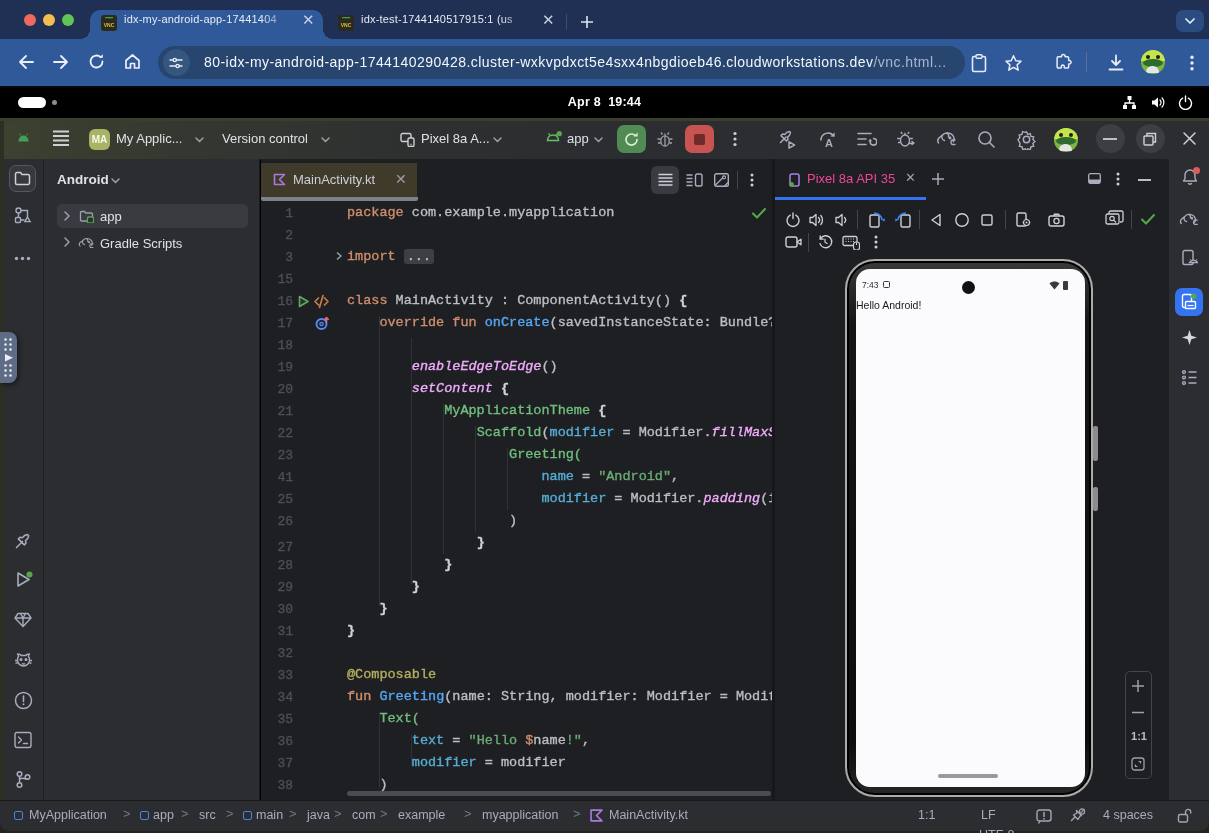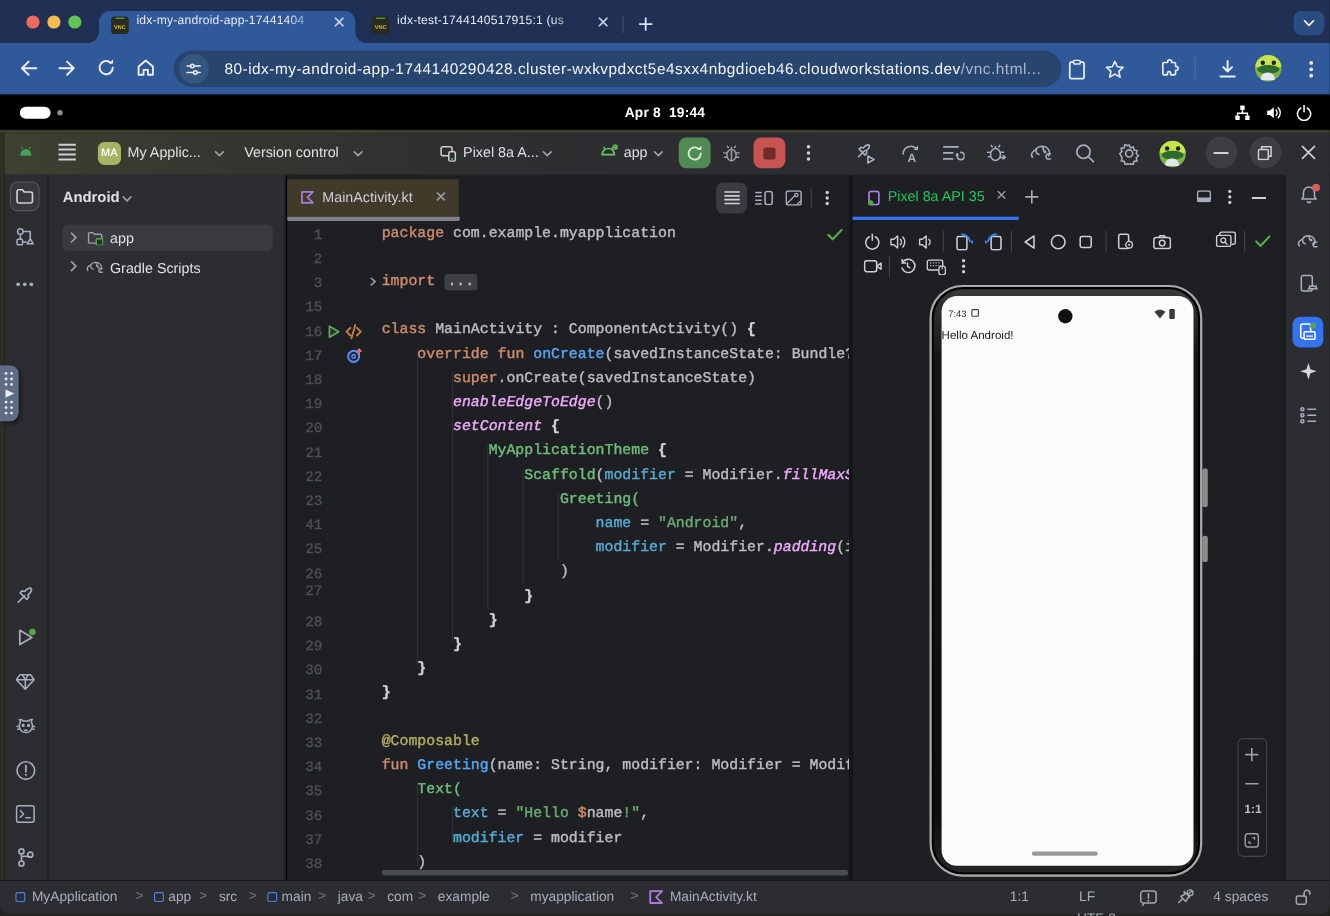--- a/index.html
+++ b/index.html
@@ -472,38 +472,37 @@
       <div class="cl" style="top:25px;"></div>
       <div class="gutter" style="top:48px;">3</div>
       <div class="cl" style="top:47px;"><span class="kw">import</span> <span style="background:#3D3F43;border-radius:3px;padding:0 3px;color:#BCBEC4;">...</span></div>
       <div class="gutter" style="top:70px;">15</div>
       <div class="cl" style="top:69px;"></div>
       <div class="gutter" style="top:92px;">16</div>
       <div class="cl" style="top:91px;"><span class="kw">class</span> MainActivity : ComponentActivity() <span class="bb">{</span></div>
       <div class="gutter" style="top:114px;">17</div>
       <div class="cl" style="top:113px;">    <span class="kw">override</span> <span class="kw">fun</span> <span class="fn">onCreate</span>(savedInstanceState: Bundle?</div>
       <div class="gutter" style="top:136px;">18</div>
-      <div class="cl" style="top:135px;">        <span class="kw">super</span>.onCreate(savedInstanceState)</div>
       <div class="gutter" style="top:158px;">19</div>
       <div class="cl" style="top:157px;">        <span class="fni">enableEdgeToEdge</span>()</div>
       <div class="gutter" style="top:180px;">20</div>
       <div class="cl" style="top:179px;">        <span class="fni">setContent</span> <span class="bb">{</span></div>
       <div class="gutter" style="top:202px;">21</div>
       <div class="cl" style="top:201px;">            <span class="cmp">MyApplicationTheme</span> <span class="bb">{</span></div>
       <div class="gutter" style="top:224px;">22</div>
       <div class="cl" style="top:223px;">                <span class="cmp">Scaffold</span>(<span class="na">modifier</span> = Modifier.<span class="fni">fillMaxSize</span></div>
       <div class="gutter" style="top:246px;">23</div>
       <div class="cl" style="top:245px;">                    <span class="cmp">Greeting</span><span class="cmp">(</span></div>
       <div class="gutter" style="top:268px;">41</div>
       <div class="cl" style="top:267px;">                        <span class="na">name</span> = <span class="st">"Android"</span>,</div>
       <div class="gutter" style="top:290px;">25</div>
       <div class="cl" style="top:289px;">                        <span class="na">modifier</span> = Modifier.<span class="fni">padding</span>(i</div>
       <div class="gutter" style="top:312px;">26</div>
       <div class="cl" style="top:311px;">                    )</div>
-      <div class="gutter" style="top:328px;">27</div>
+      <div class="gutter" style="top:338px;">27</div>
       <div class="cl" style="top:333px;">                <span class="bb">}</span></div>
       <div class="gutter" style="top:356px;">28</div>
       <div class="cl" style="top:355px;">            <span class="bb">}</span></div>
       <div class="gutter" style="top:378px;">29</div>
       <div class="cl" style="top:377px;">        <span class="bb">}</span></div>
       <div class="gutter" style="top:400px;">30</div>
       <div class="cl" style="top:399px;">    <span class="bb">}</span></div>
       <div class="gutter" style="top:422px;">31</div>
       <div class="cl" style="top:421px;"><span class="bb">}</span></div>
       <div class="gutter" style="top:444px;">32</div>
@@ -524,21 +523,21 @@
   <div class="abs" id="hscroll"></div>
 </div>
 
 <div class="abs" id="rpdivider"></div>
 <div class="abs" id="rpanel">
   <div class="abs" id="rtabline"></div>
   <svg class="abs" style="left:13px;top:14px;" width="14" height="14" viewBox="0 0 14 14">
       <rect x="2" y="1" width="9" height="12" rx="2" stroke="#A684E8" stroke-width="1.5" fill="none"></rect>
       <circle cx="3.5" cy="11.5" r="2.4" fill="#57A64A"></circle>
     </svg>
-  <div class="abs" style="left:32px;top:12px;font-size:13px;color:#22c55e;white-space:nowrap;">Pixel 8a API 35</div>
+  <div class="abs" style="left:32px;top:12px;font-size:13px;color:#ec4899;white-space:nowrap;">Pixel 8a API 35</div>
   <div class="abs" style="left:130px;top:11px;color:#9DA0A8;font-size:13px;">✕</div>
   <svg class="abs" style="left:156px;top:13px;" width="14" height="14" viewBox="0 0 14 14">
       <path d="M7 1v12M1 7h12" stroke="#A8ADBD" stroke-width="1.5"></path>
     </svg>
   <svg class="abs" style="left:313px;top:14px;" width="13" height="11" viewBox="0 0 13 11">
       <rect x="0.7" y="0.7" width="11.6" height="9.6" rx="1.5" stroke="#A8ADBD" stroke-width="1.3" fill="none"></rect>
       <path d="M1 6.5h11v3.5h-11z" fill="#A8ADBD"></path>
     </svg>
   <svg class="abs" style="left:341px;top:13px;" width="4" height="14" viewBox="0 0 4 14">
       <g fill="#CED0D6">

